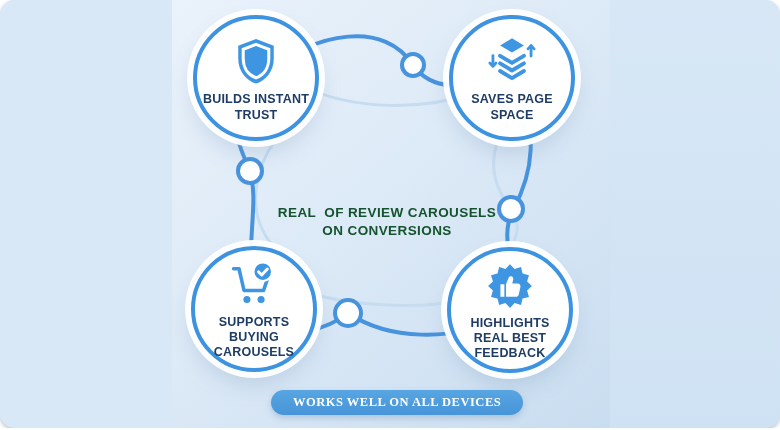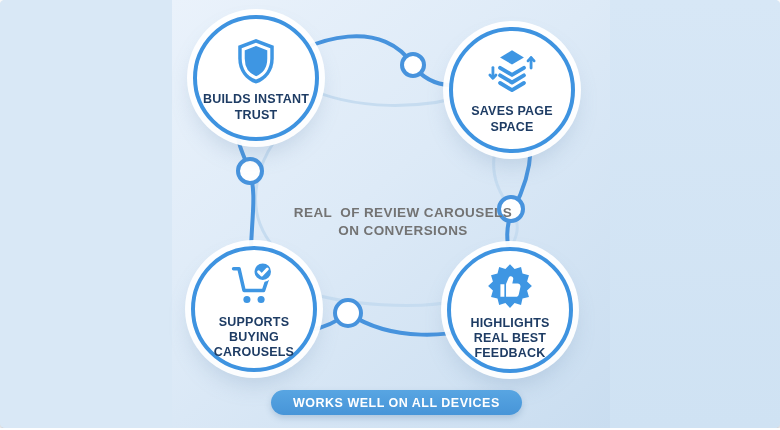--- a/index.html
+++ b/index.html
@@ -1,18 +1,18 @@
 <!DOCTYPE html>
 <html><head>
 <meta charset="utf-8">
 <style>
   html,body{margin:0;padding:0;background:#ffffff;}
   *{box-sizing:border-box;}
   .card{
-    position:relative;width:780px;height:428px;border-radius:5px;overflow:hidden;
+    position:relative;width:780px;height:428px;border-radius:15px;overflow:hidden;
     background:#d9e8f6;font-family:"Liberation Sans",sans-serif;
     box-shadow:0 2px 4px rgba(100,112,128,0.45);
   }
   .strip-left{position:absolute;left:0;top:0;width:172px;height:100%;background:#d9e8f6;}
   .strip-right{position:absolute;left:610px;top:0;width:170px;height:100%;
     background:linear-gradient(180deg,#d7e7f6 0%,#cfe2f3 100%);}
   .center-panel{position:absolute;left:172px;top:0;width:438px;height:100%;
     background:linear-gradient(140deg,#eaf2fb 0%,#ddeaf7 45%,#c9ddf0 100%);}
   svg.wires{position:absolute;left:0;top:0;width:780px;height:428px;}
   .bubble{
@@ -21,33 +21,33 @@
     box-shadow:0 0 0 6px rgba(255,255,255,0.95),0 12px 22px rgba(110,145,180,0.28);
     display:flex;flex-direction:column;align-items:center;justify-content:center;
     text-align:center;gap:5px;padding-top:2px;
   }
   .bubble .icn{line-height:0;flex:none;}
   .bubble .lbl{
     font-size:12.5px;font-weight:bold;color:#1e3c64;line-height:1.22;
     letter-spacing:0.2px;white-space:pre;
   }
   .bubble-tl{left:193px;top:15px;}
-  .bubble-tr{left:449px;top:27px;align-items:center;}
+  .bubble-tr{left:449px;top:15px;align-items:center;}
   .bubble-bl{left:191px;top:246px;}
   .bubble-br{left:447px;top:247px;}
   .center-caption{
-    position:absolute;left:184px;top:204px;width:438px;text-align:center;
-    font-size:13.5px;font-weight:600;color:#737373;letter-spacing:0.4px;
+    position:absolute;left:168px;top:204px;width:438px;text-align:center;
+    font-size:13.5px;font-weight:600;color:#14532d;letter-spacing:0.4px;
     line-height:1.35;white-space:pre;
   }
   .footer-btn{
     position:absolute;left:271px;top:390px;height:25px;padding:8px 22px;
     display:flex;align-items:center;justify-content:center;
     background:linear-gradient(180deg,#58a5e2 0%,#4795d8 100%);
-    border:none;border-radius:13px;color:#ffffff;font-family:Liberation Sans, sans-serif;
+    border:none;border-radius:13px;color:#ffffff;font-family:Liberation Serif, serif;
     font-size:12.5px;font-weight:bold;letter-spacing:0.5px;white-space:nowrap;
     box-shadow:0 3px 6px rgba(90,130,170,0.30);cursor:pointer;
   }
 </style>
 </head>
 <body>
 
 <div class="card">
   <div class="strip-left"></div>
   <div class="center-panel"></div>

